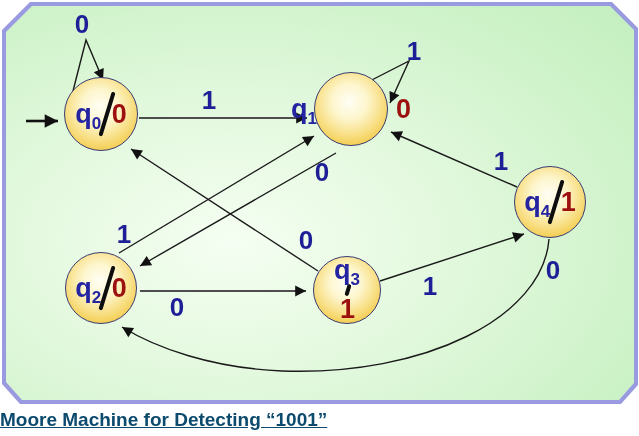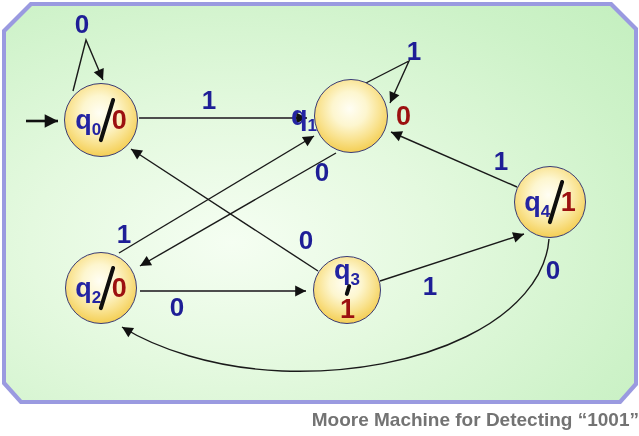--- a/index.html
+++ b/index.html
@@ -36,21 +36,21 @@
            transform:rotate(17deg); border-radius:2px; margin:0 2px 0 4px; }
   .sout { font-size:27px; font-weight:bold; color:#9c1010; line-height:1; margin-left:1px; }
 
   .elabel {
     position:absolute; transform:translate(-50%,-50%);
     font-size:26px; font-weight:bold; color:#1e1e96; line-height:1;
   }
 
   .caption {
     position:absolute; left:0; right:0; top:406px; height:28px;
-    text-align:right; font-size:19px; font-weight:bold; color:#737373; line-height:28px;
+    text-align:left; font-size:19px; font-weight:bold; color:#0c4a6e; line-height:28px;text-decoration:underline;
   }
 </style>
 </head>
 <body>
 
 <div class="figure">
 
   <div class="panel-outer">
     <div class="panel-inner"></div>
   </div>
@@ -81,27 +81,27 @@
 
     <line x1="318" y1="271" x2="131" y2="149" stroke="#1a1a1a" stroke-width="1.4" marker-end="url(#ah)"></line>
 
     <line x1="380" y1="281" x2="524" y2="234" stroke="#1a1a1a" stroke-width="1.4" marker-end="url(#ah)"></line>
 
     <line x1="517" y1="187" x2="391" y2="132" stroke="#1a1a1a" stroke-width="1.4" marker-end="url(#ah)"></line>
 
     <path d="M549,239 C543,318 424,376 282,371 C212,368 156,348 122,327" fill="none" stroke="#1a1a1a" stroke-width="1.4" marker-end="url(#ah)"></path>
   </svg>
 
-  <div class="state" style="left:64px; top:83px; width:74px; height:74px;text-align:right;">
+  <div class="state" style="left:64px; top:77px; width:74px; height:74px;text-align:right;">
     <span class="sname"><span>q</span><sub>0</sub></span>
     <span class="slash"></span>
     <span class="sout">0</span>
   </div>
 
-  <div class="state" style="left:314px; top:79px; width:74px; height:74px;gap:36px;">
+  <div class="state" style="left:314px; top:72px; width:74px; height:74px;gap:36px;">
     <span class="sname"><span>q</span><sub>1</sub></span>
     <span class="slash"></span>
     <span class="sout">0</span>
   </div>
 
   <div class="state" style="left:65px; top:252px; width:72px; height:72px;text-align:center;">
     <span class="sname"><span>q</span><sub>2</sub></span>
     <span class="slash"></span>
     <span class="sout">0</span>
   </div>

